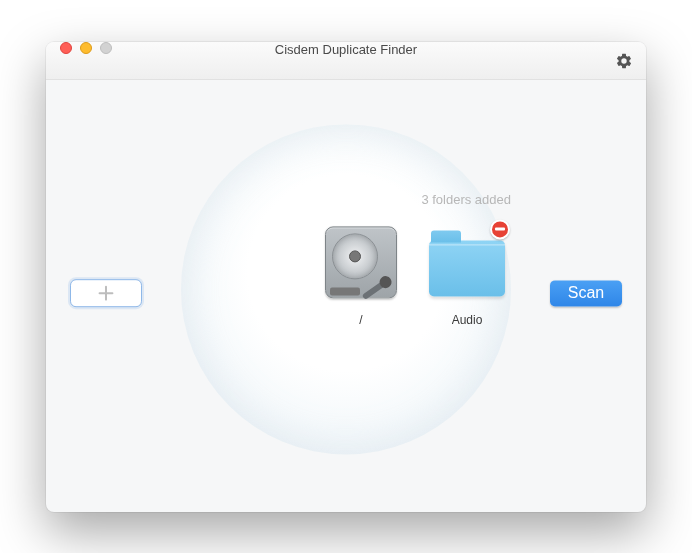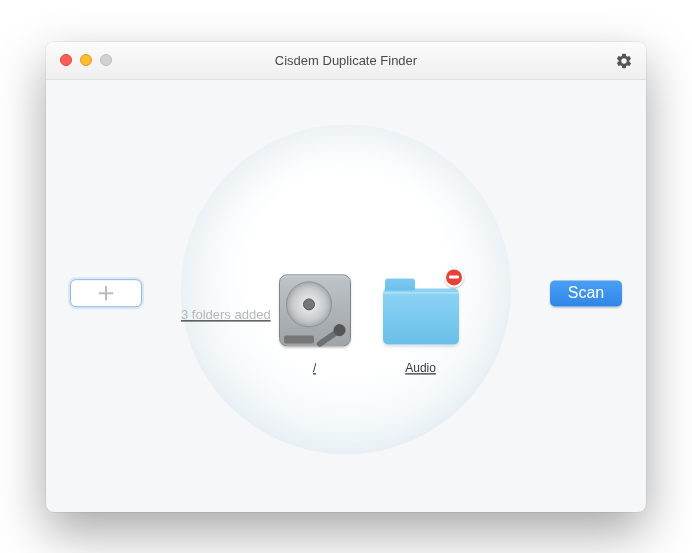--- a/index.html
+++ b/index.html
@@ -19,21 +19,21 @@
       border-radius: 8px;
       box-shadow: 0 20px 50px rgba(0,0,0,0.35), 0 0 0 1px rgba(0,0,0,0.05);
       overflow: hidden;
       position: relative;
     }
     .titlebar {
       height: 38px;
       background: linear-gradient(#fbfbfb, #efefef);
       border-bottom: 1px solid #e1e1e1;
       display: flex;
-      align-items: center;
+      align-items: flex-start;
       position: relative;
     }
     .traffic-lights {
       display: flex;
       gap: 8px;
       padding-left: 14px;
     }
     .tlight {
       width: 12px; height: 12px; border-radius: 50%;
     }
@@ -65,23 +65,23 @@
     }
     .circle {
       position: absolute;
       width: 330px; height: 330px;
       border-radius: 50%;
       background: radial-gradient(circle at 50% 45%, #fff 40%, #f2f7fa 70%, #eef3f6 100%);
       left: 50%; top: 50%;
       transform: translate(-50%, -52%);
       box-shadow: inset 0 0 40px rgba(200,215,225,0.4);
       display: flex;
-      align-items: center;
+      flex-direction: column;
+      align-items: flex-end;
       padding-top: 68px;
-      text-decoration: underline;
     }
     .status {
       color: #b7b7b7;
       font-size: 13px;
       margin-bottom: 16px;
     }
     .items {
       display: flex;
       gap: 18px;
     }

